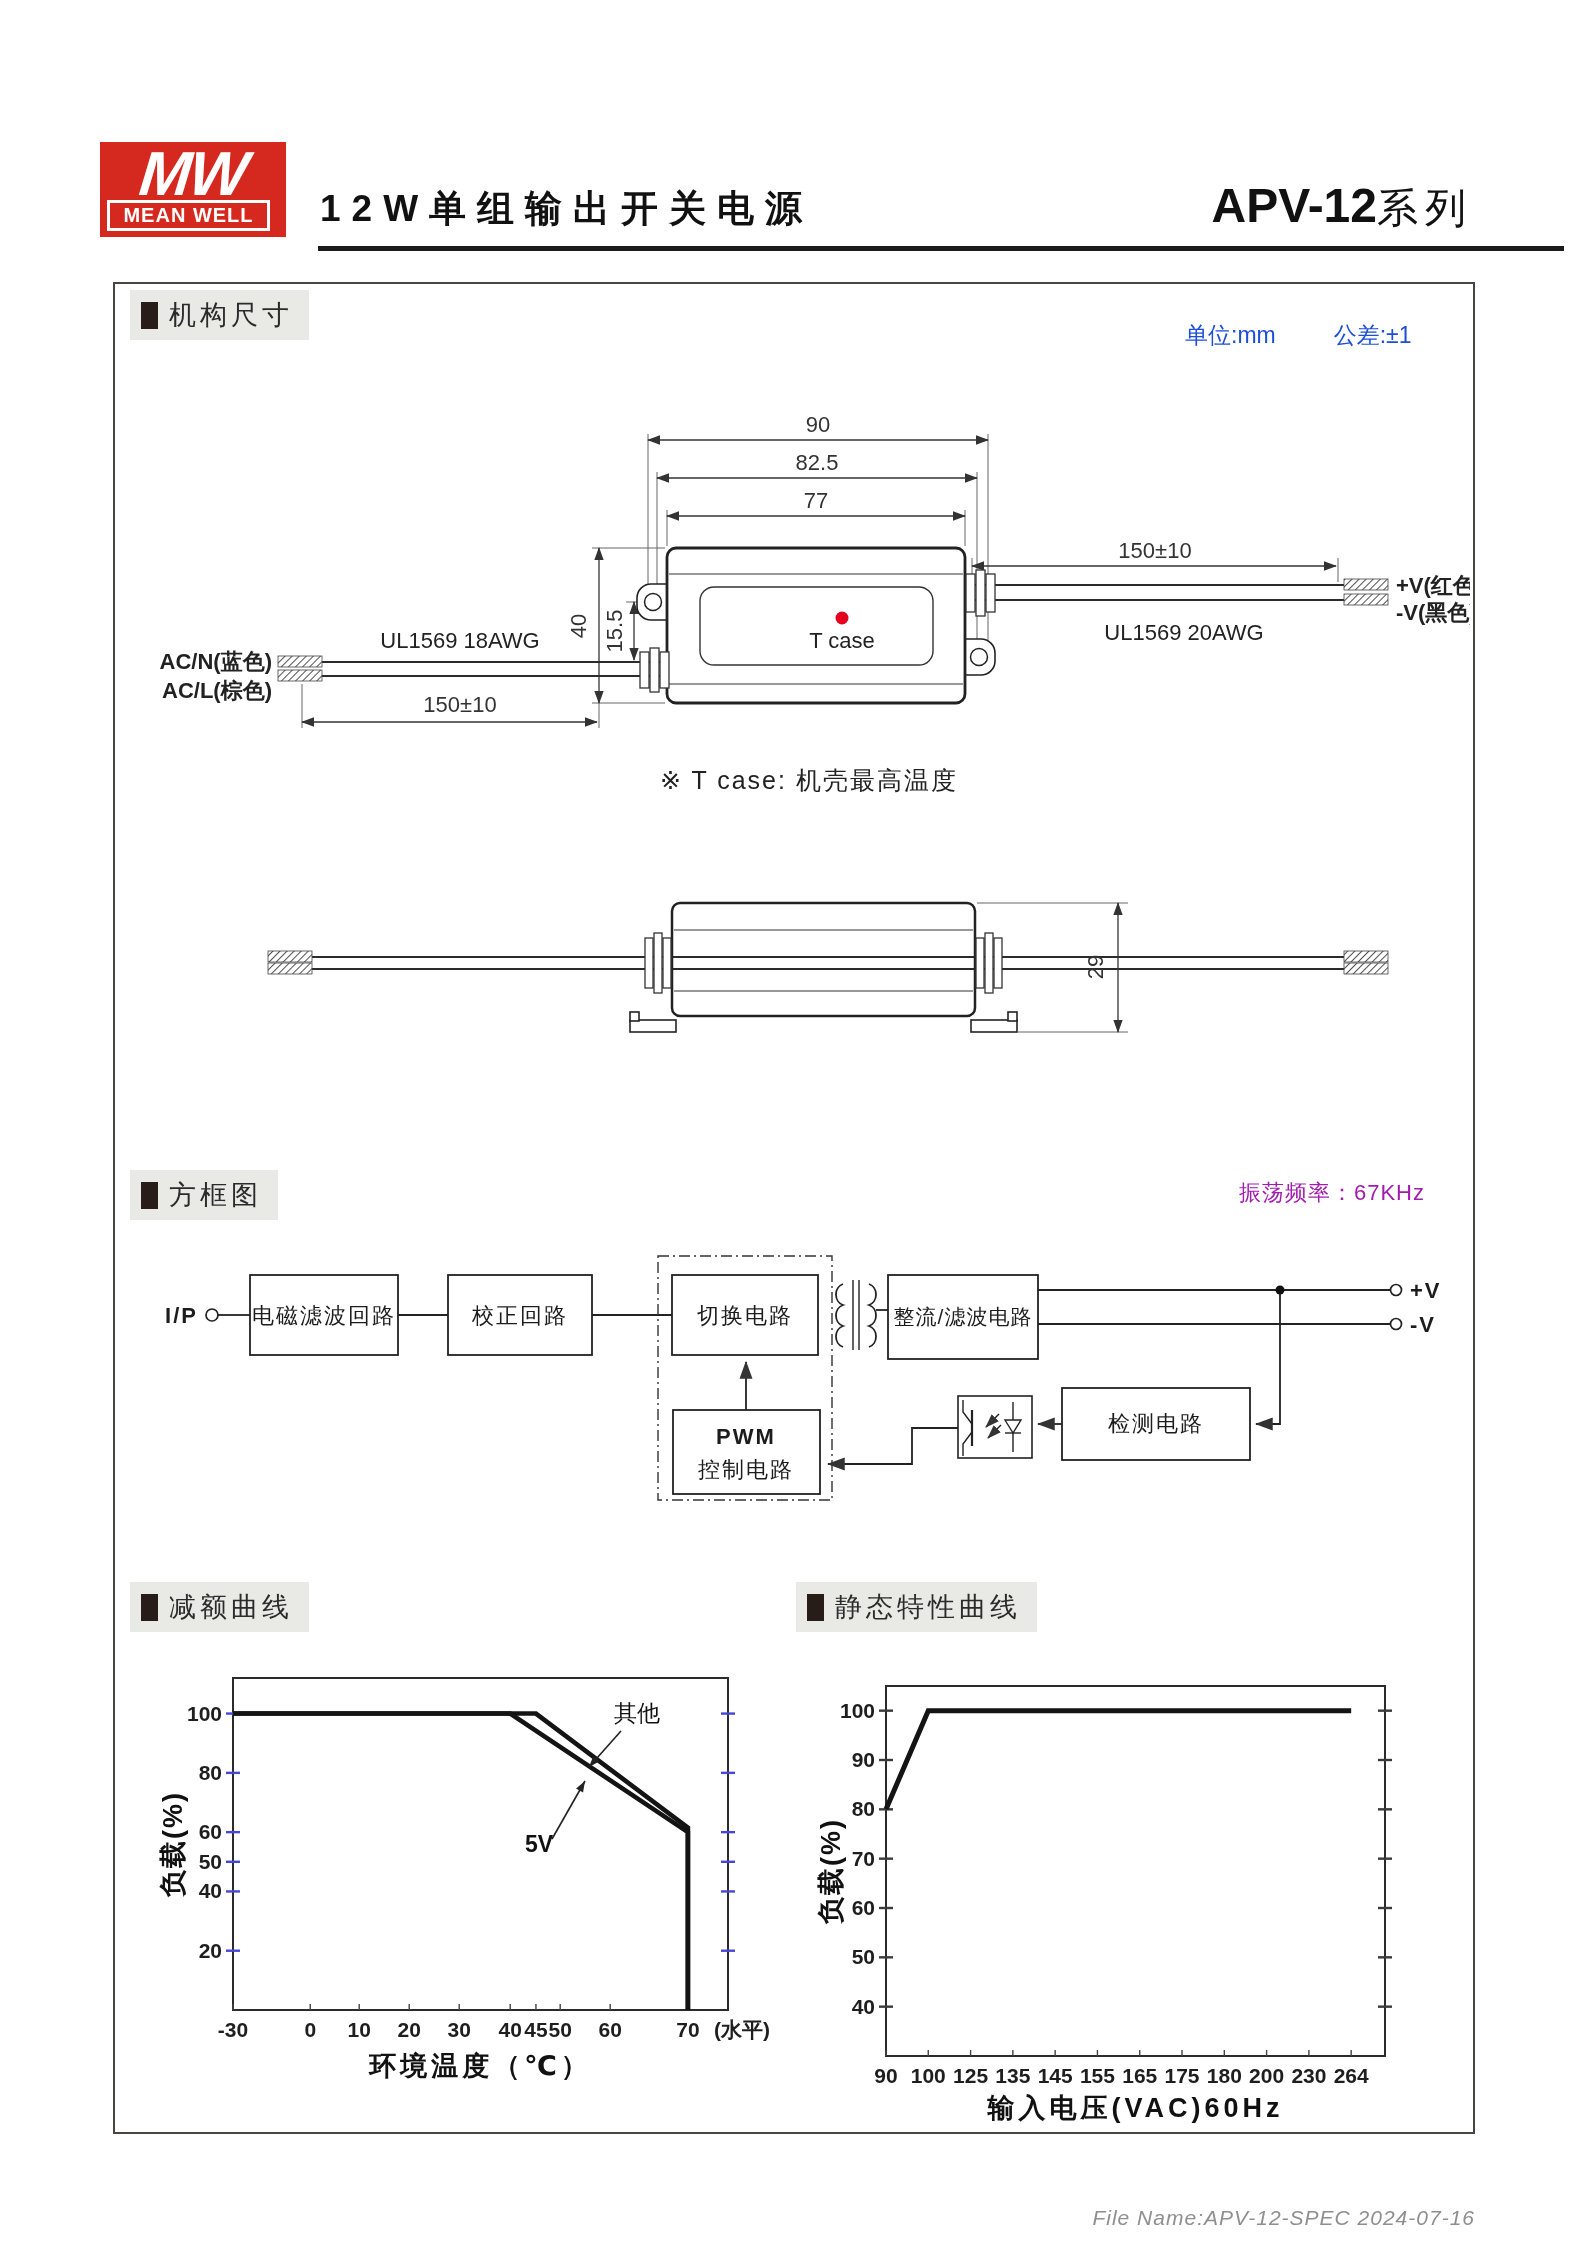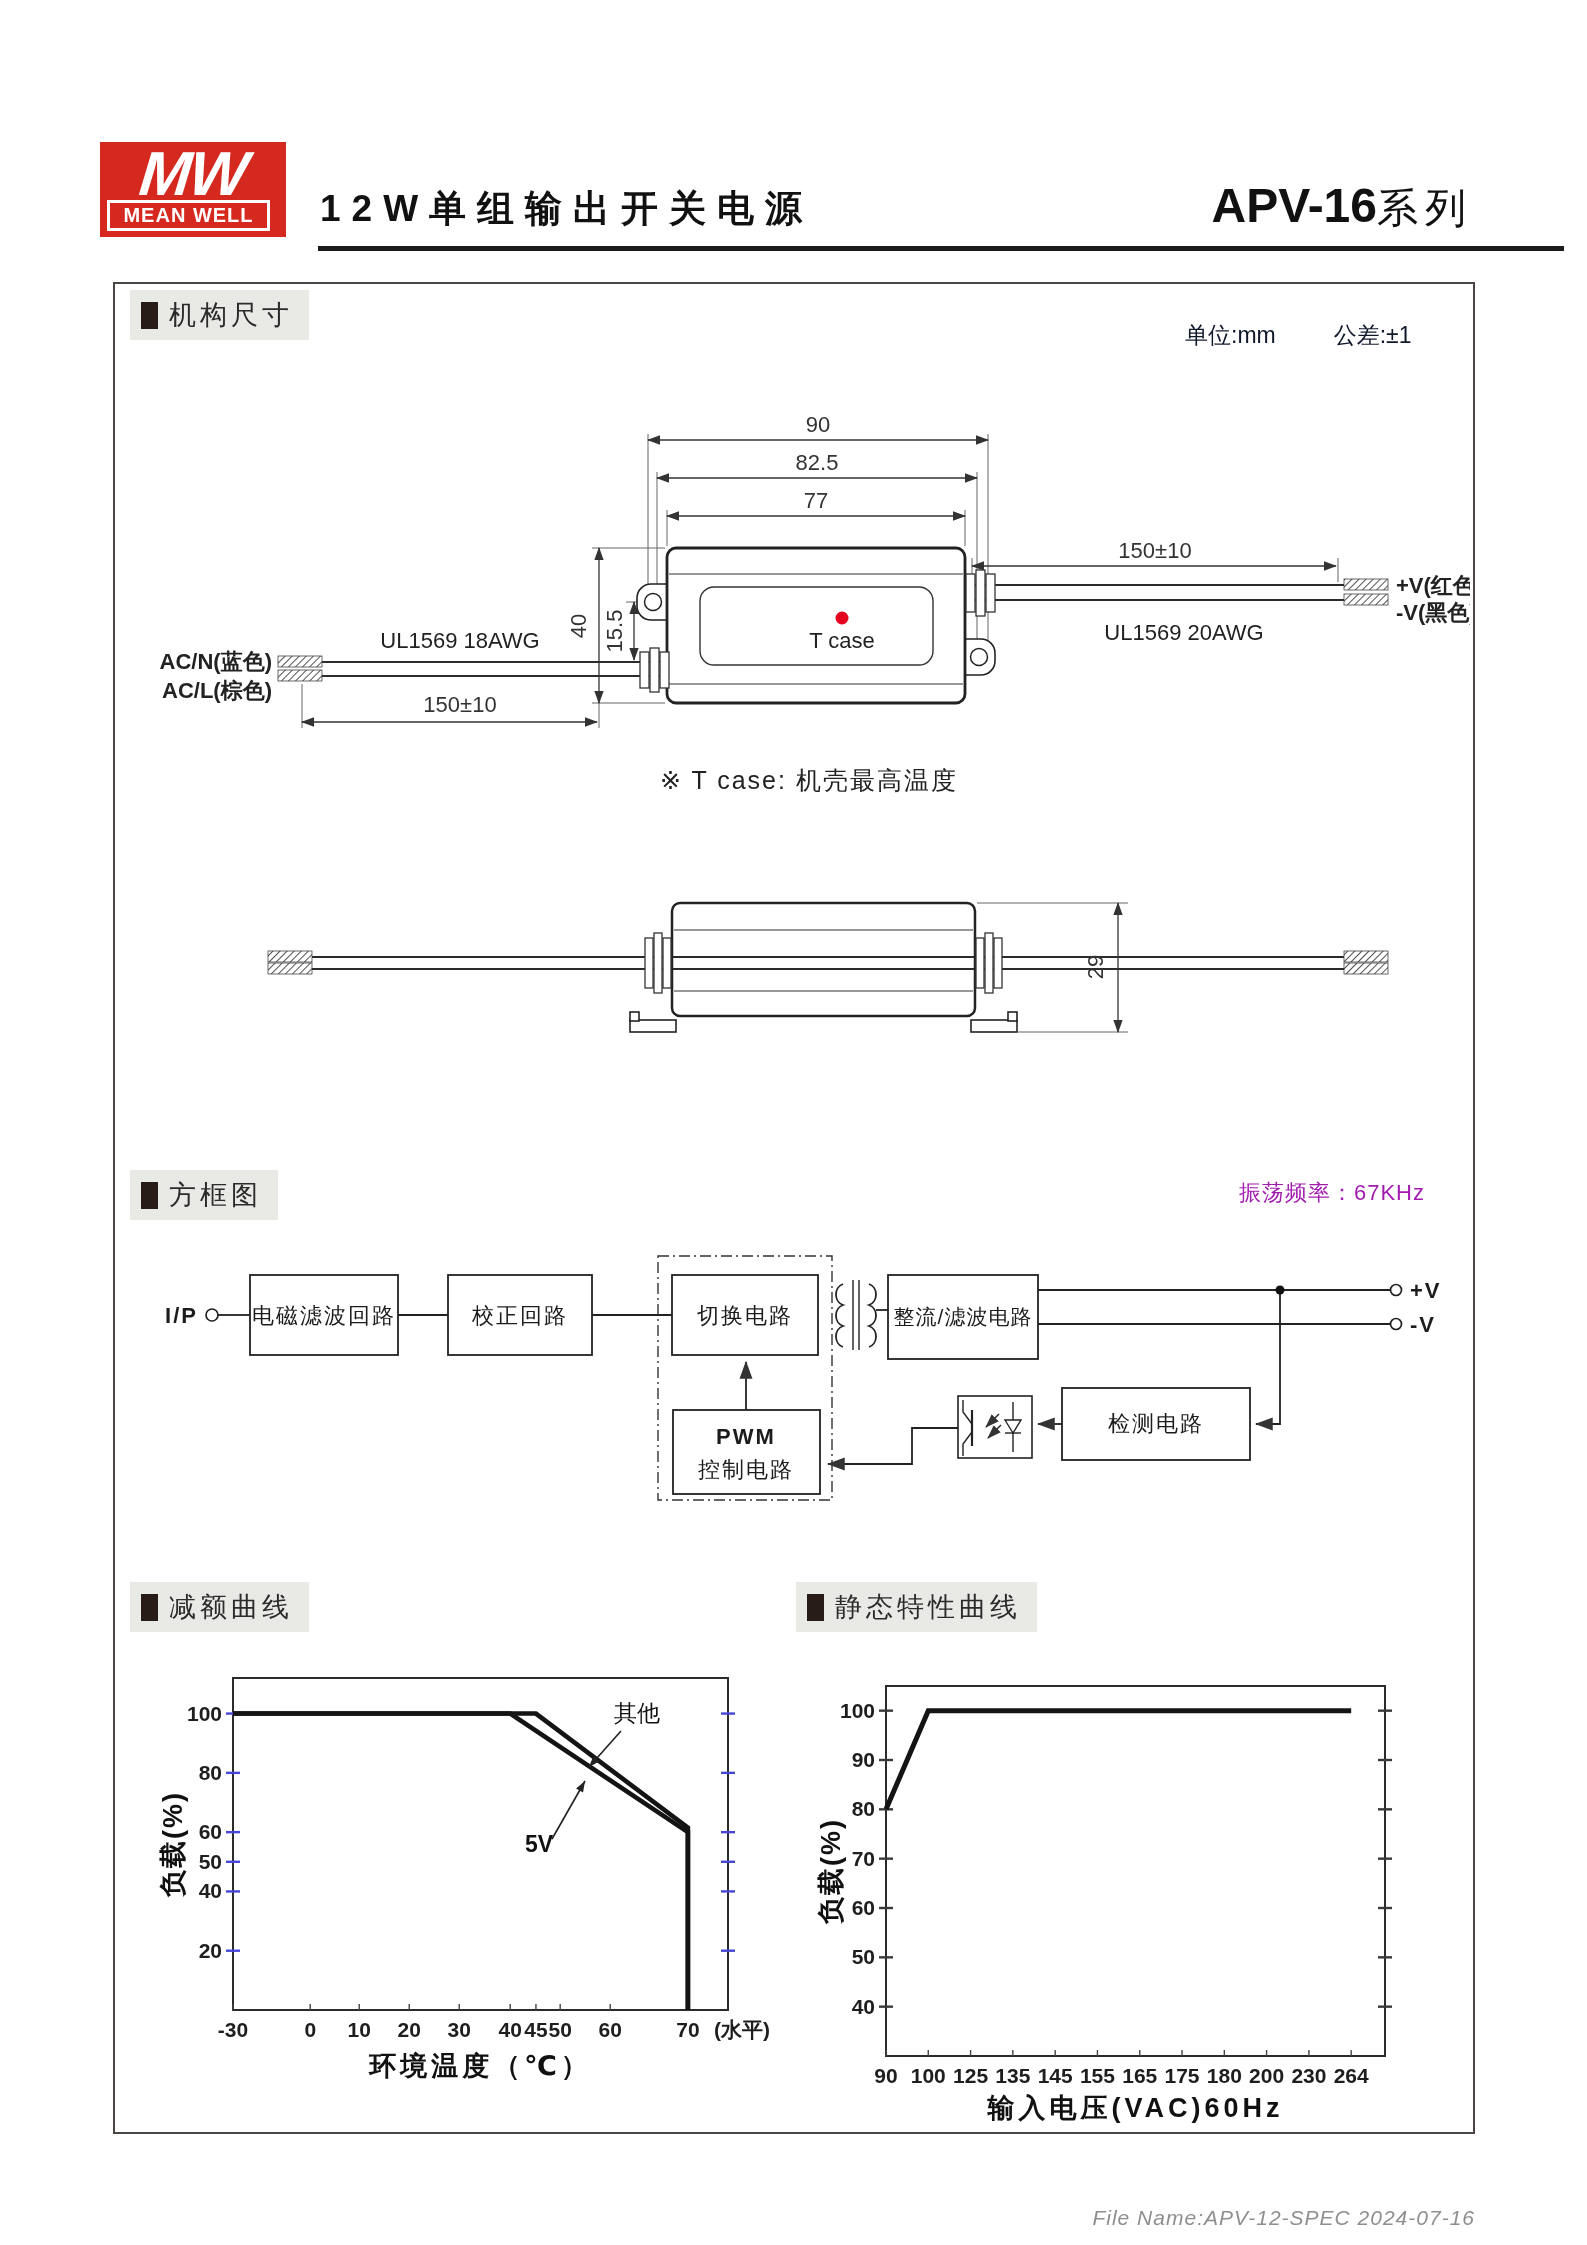--- a/index.html
+++ b/index.html
@@ -15,41 +15,41 @@
   .title{left:320px;top:184px;font-size:37px;font-weight:600;letter-spacing:11px;color:#111;white-space:nowrap;}
   .series{top:178px;right:114px;display:flex;align-items:baseline;white-space:nowrap;}
   .series .name{font-size:48px;font-weight:800;color:#111;}
   .series .suffix{font-size:41px;font-weight:500;letter-spacing:7px;color:#111;}
   .rule{left:318px;top:246px;width:1246px;height:5px;background:#1b1b1b;}
   .main-box{left:113px;top:282px;width:1358px;height:1848px;border:2px solid #4a4442;}
   
   .badge{display:flex;align-items:center;gap:11px;background:#e9e9e6;padding:7px 16px 7px 11px;}
   .badge .sq{width:17px;height:27px;background:#271c17;flex:0 0 auto;}
   .badge .lbl{font-size:27px;font-weight:500;letter-spacing:4px;color:#2b2b2b;white-space:nowrap;}
-  .units{left:1185px;top:320px;display:flex;gap:58px;font-size:23px;color:#0f172a;}
+  .units{left:1185px;top:320px;display:flex;gap:58px;font-size:23px;color:#1d4ed8;}
   .freq{left:1200px;top:1178px;width:225px;text-align:right;font-size:22px;color:#a21caf;letter-spacing:1px;}
   .tcase-note{left:660px;top:764px;font-size:25px;letter-spacing:2px;color:#222;white-space:nowrap;}
   .footer{right:112px;top:2206px;font-size:21px;font-style:italic;color:#8f8f8f;letter-spacing:1px;}
   svg text{font-family:"Liberation Sans","DejaVu Sans",sans-serif;}
   .dimtxt{font-size:22px;fill:#333;}
   .lbltxt{font-size:22px;fill:#222;}
   .blktxt{font-size:22px;fill:#1c1c1c;letter-spacing:2px;}
 </style>
 </head>
 <body>
 
 <div class="page">
 
   <div class="abs logo">
     <div class="mark">MW</div>
     <div class="brand">MEAN WELL</div>
   </div>
   <div class="abs title">12W单组输出开关电源</div>
   <div class="abs series">
-    <span class="name">APV-16</span>
+    <span class="name">APV-12</span>
       <span class="suffix">系列</span>
   </div>
   <div class="abs rule"></div>
 
   <div class="abs main-box"></div>
 
   <div class="abs badge" style="left:130px;top:290px;justify-content:flex-end;">
     <span class="sq"></span>
     <span class="lbl">机构尺寸</span>
   </div>

